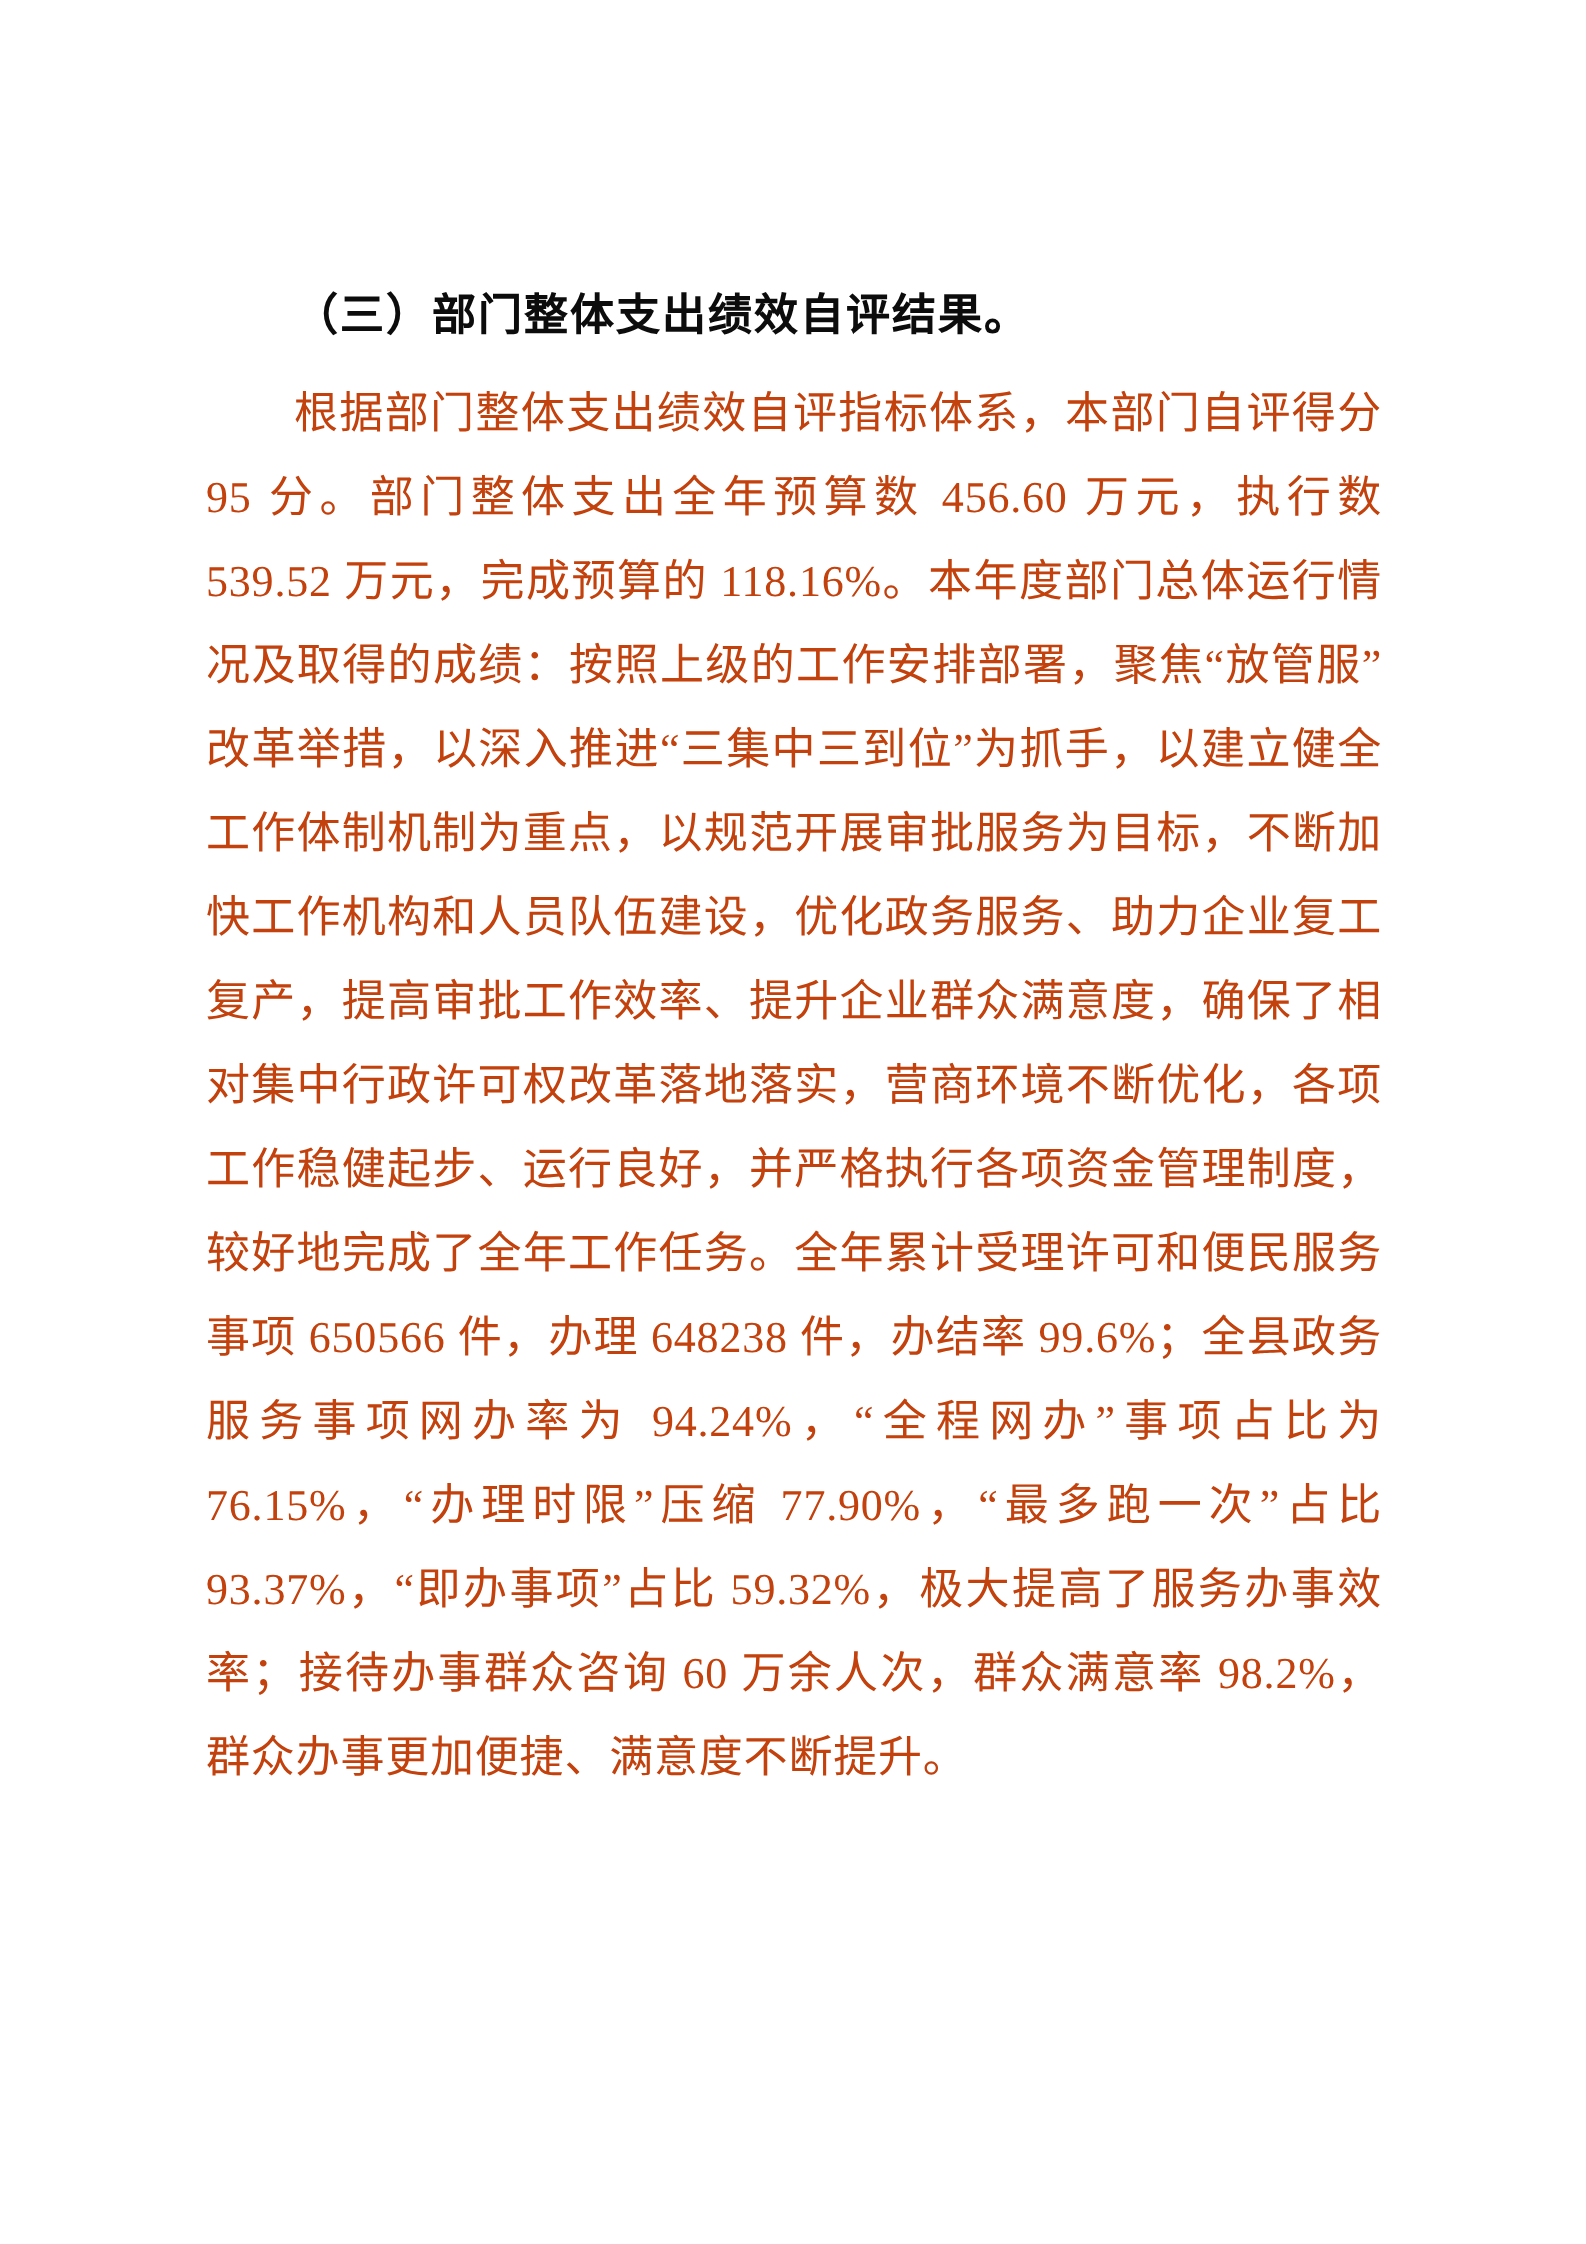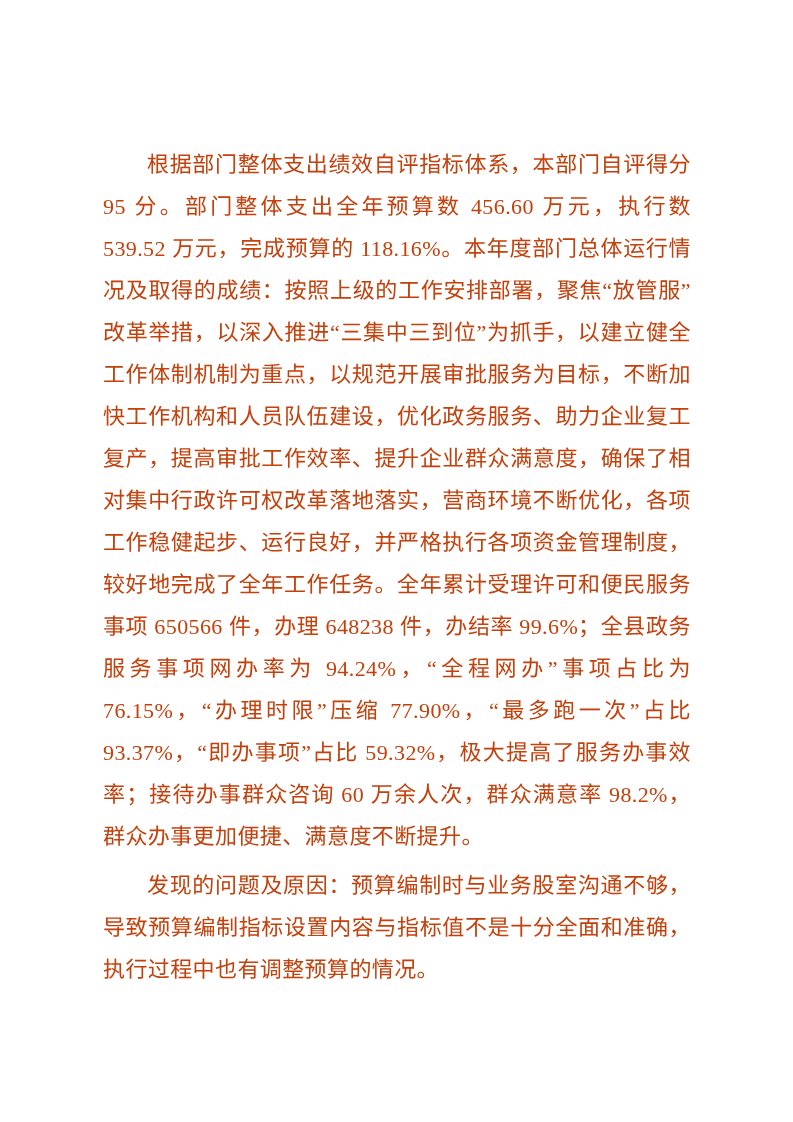--- a/index.html
+++ b/index.html
@@ -41,16 +41,16 @@
     letter-spacing: 0.4px;
     color: #c2410c;
     font-weight: 400;
   }
 </style>
 </head>
 <body>
 
 <div class="page">
   <div class="content">
+    <h2 class="doc-heading">（三）部门整体支出绩效自评结果。</h2>
     <p class="doc-paragraph">根据部门整体支出绩效自评指标体系，本部门自评得分 95 分。部门整体支出全年预算数 456.60 万元，执行数 539.52 万元，完成预算的 118.16%。本年度部门总体运行情况及取得的成绩：按照上级的工作安排部署，聚焦“放管服”改革举措，以深入推进“三集中三到位”为抓手，以建立健全工作体制机制为重点，以规范开展审批服务为目标，不断加快工作机构和人员队伍建设，优化政务服务、助力企业复工复产，提高审批工作效率、提升企业群众满意度，确保了相对集中行政许可权改革落地落实，营商环境不断优化，各项工作稳健起步、运行良好，并严格执行各项资金管理制度，较好地完成了全年工作任务。全年累计受理许可和便民服务事项 650566 件，办理 648238 件，办结率 99.6%；全县政务服务事项网办率为 94.24%，“全程网办”事项占比为 76.15%，“办理时限”压缩 77.90%，“最多跑一次”占比 93.37%，“即办事项”占比 59.32%，极大提高了服务办事效率；接待办事群众咨询 60 万余人次，群众满意率 98.2%，群众办事更加便捷、满意度不断提升。</p>
-    <p class="doc-paragraph">发现的问题及原因：预算编制时与业务股室沟通不够，导致预算编制指标设置内容与指标值不是十分全面和准确，执行过程中也有调整预算的情况。</p>
   </div>
 </div>
 
 </body></html>

